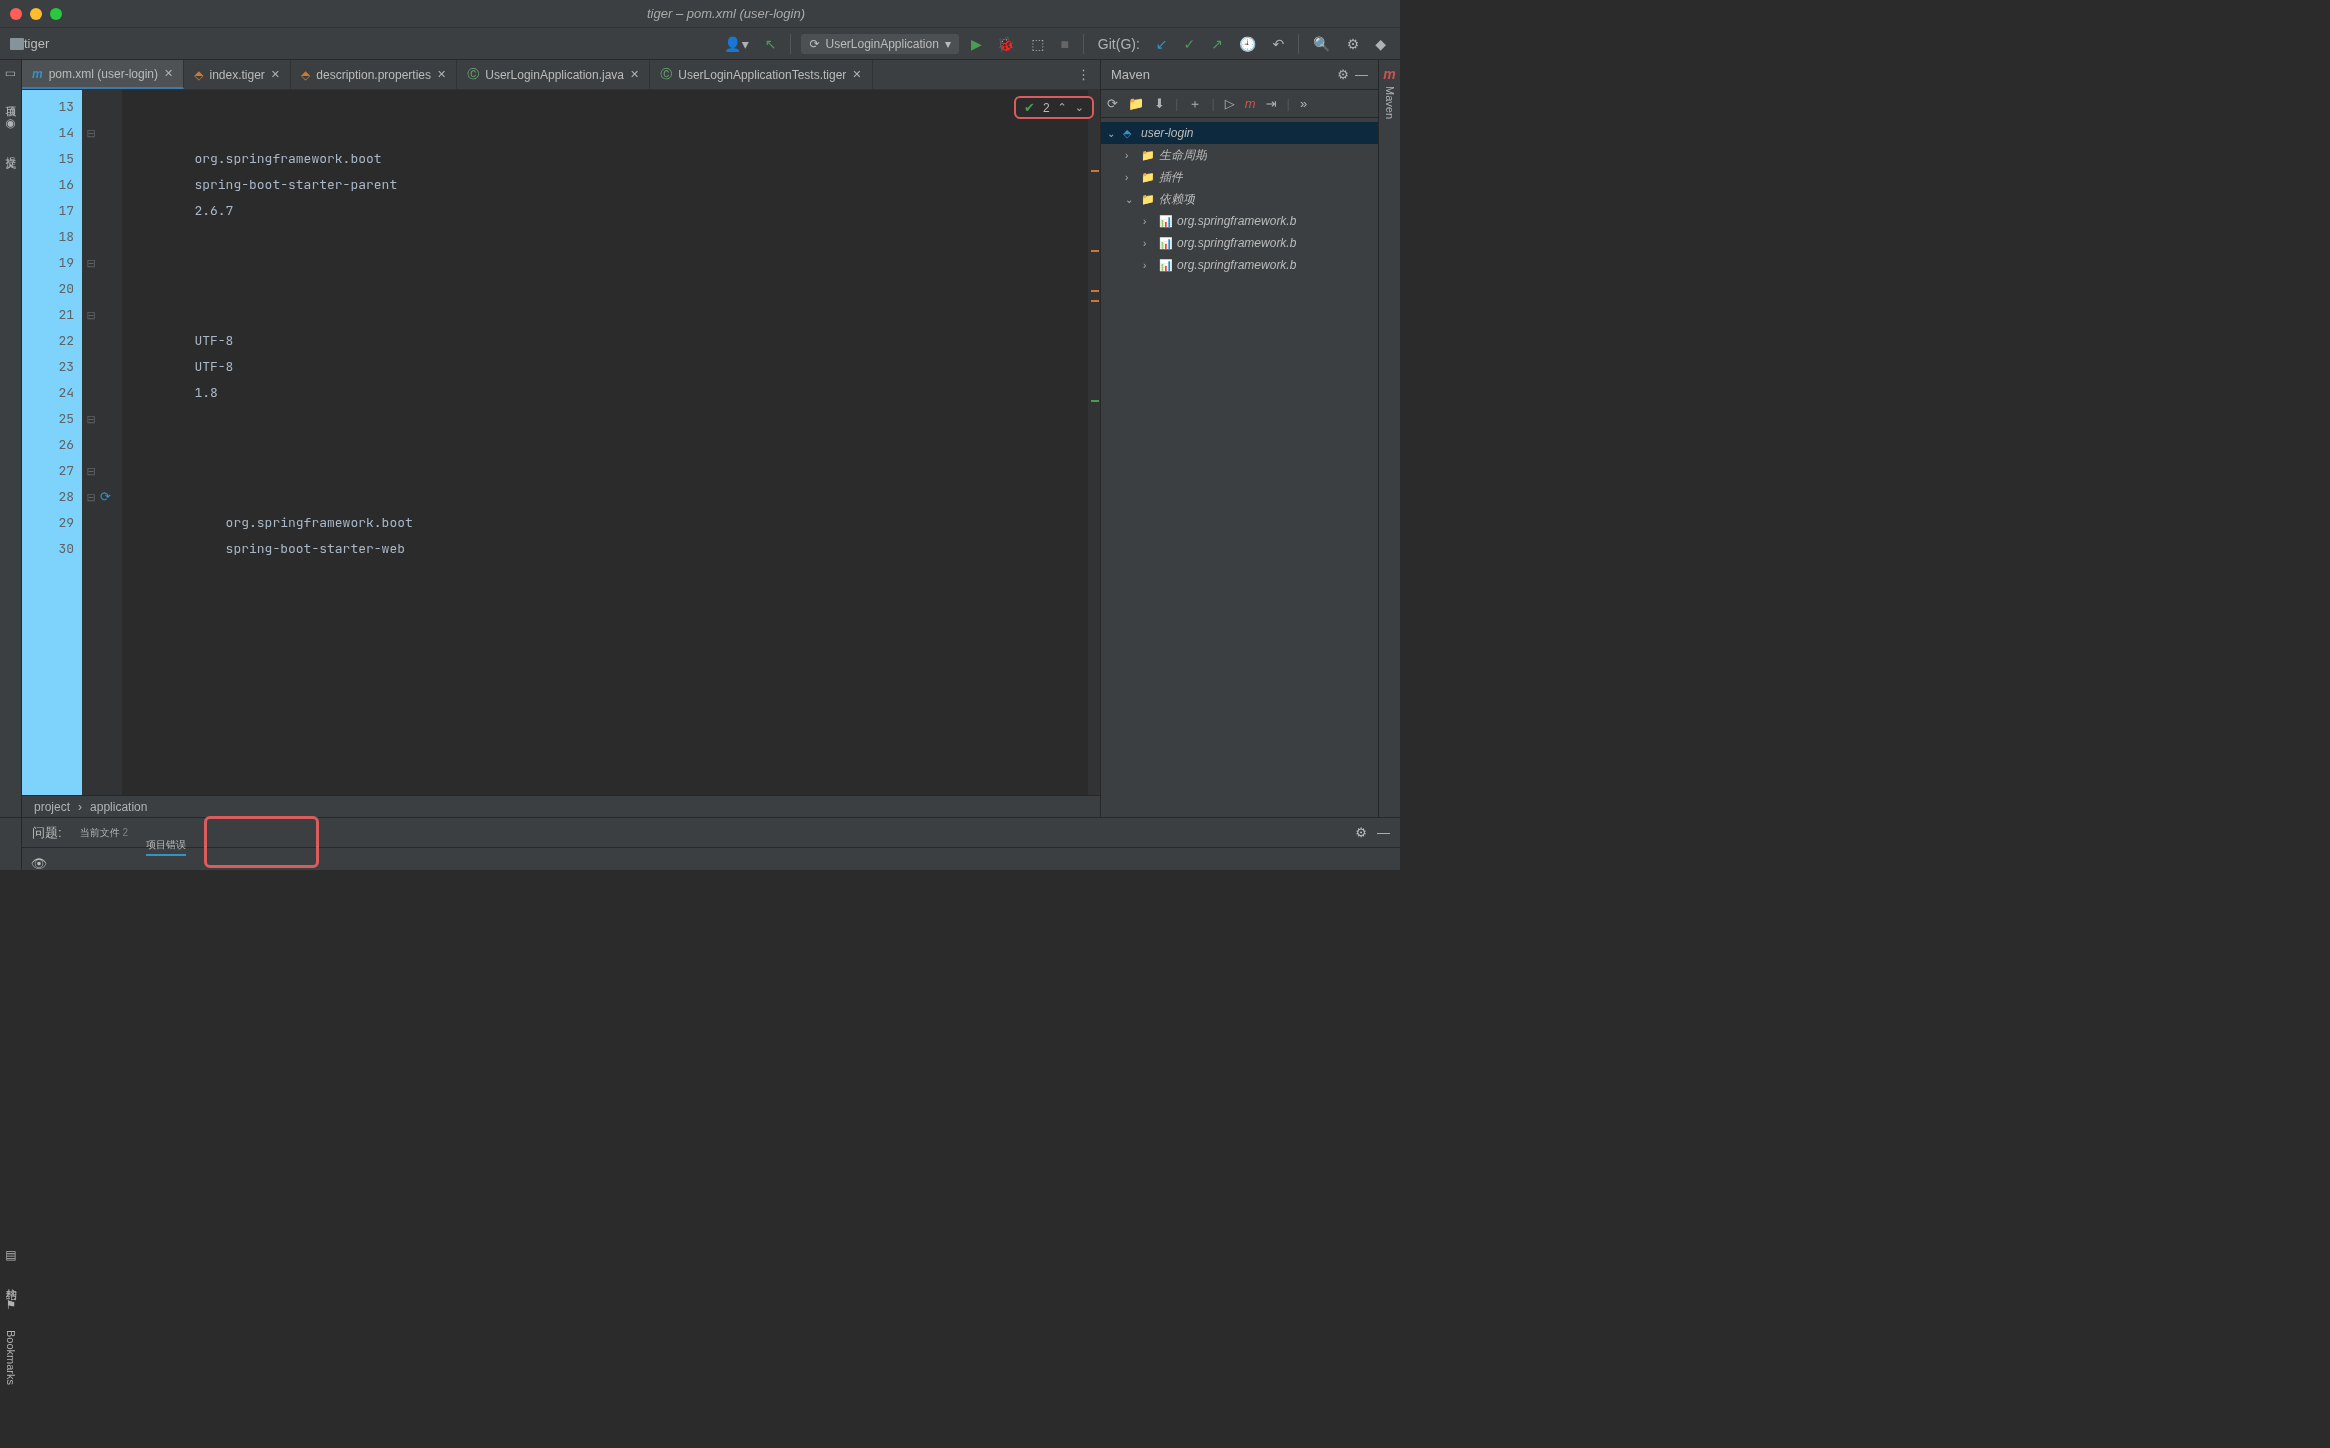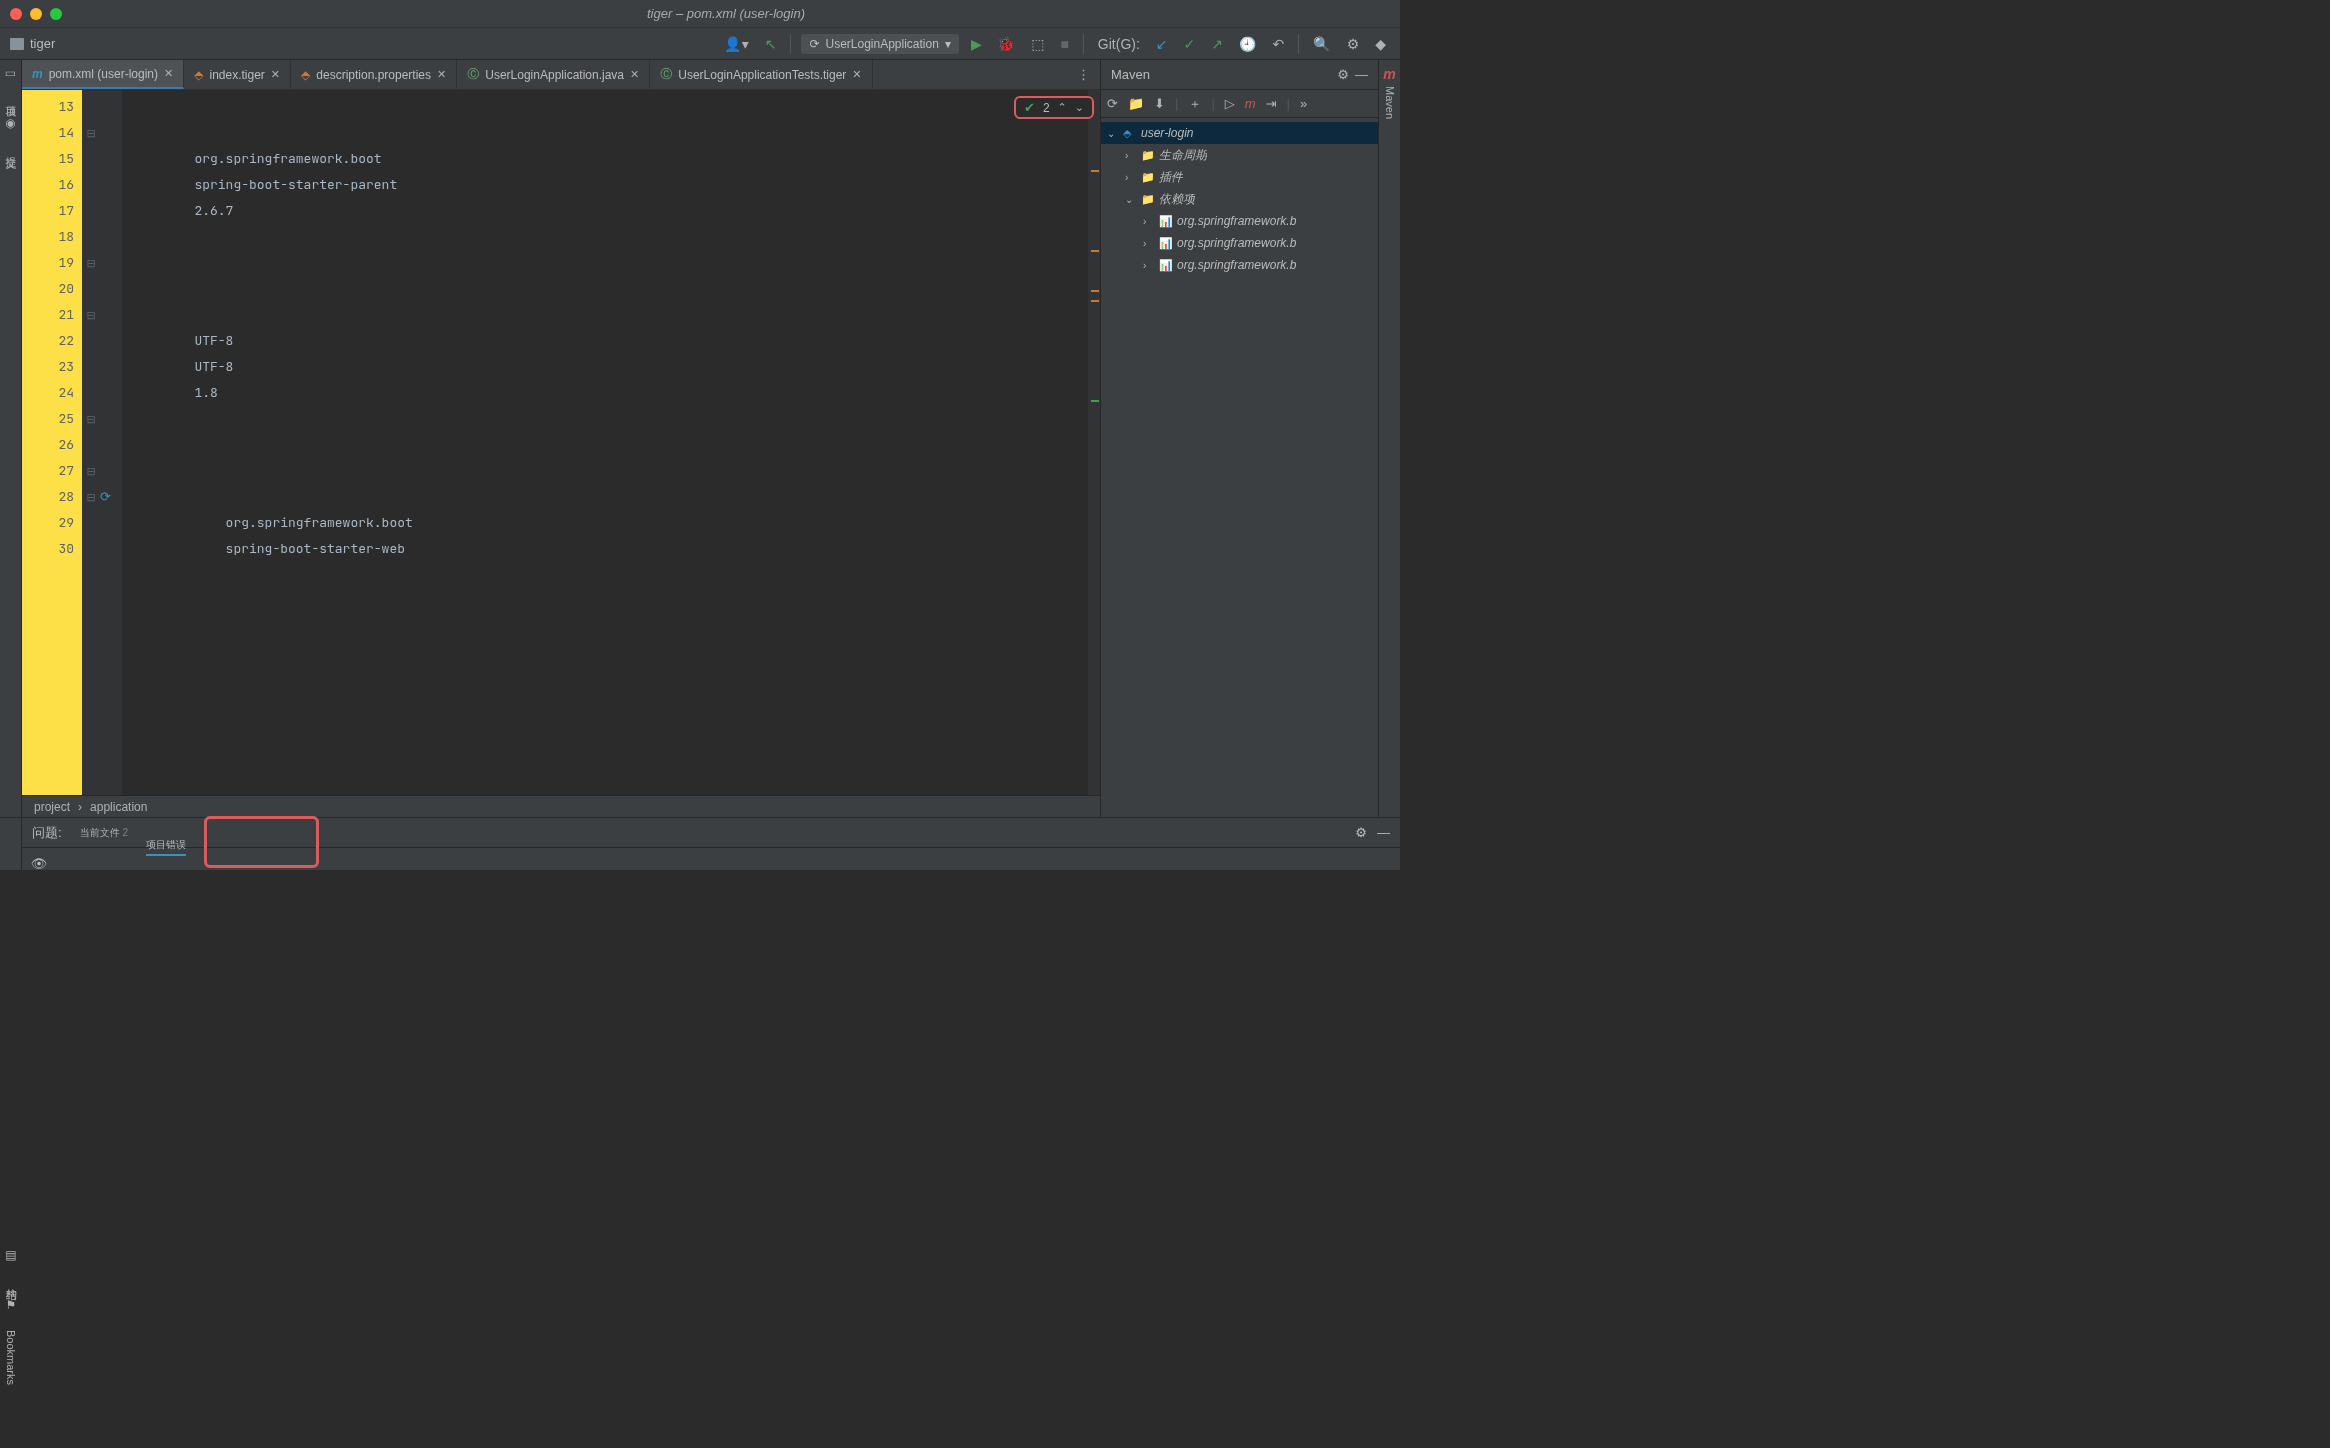--- a/index.html
+++ b/index.html
@@ -7,21 +7,21 @@
 
 
 .title-bar { height: 28px; background: #3c3f41; display: flex; align-items: center; padding: 0 10px; border-bottom: 1px solid #323232; }
 .traffic { display: flex; gap: 8px; }
 .tl { width: 12px; height: 12px; border-radius: 50%; }
 .tl.r { background: #ff5f56; } .tl.y { background: #ffbd2e; } .tl.g { background: #27c93f; }
 .title-text { flex: 1; text-align: center; color: #aaaaaa; font-size: 13px; font-style: italic; }
 
 
 .toolbar { height: 32px; background: #3c3f41; display: flex; align-items: center; padding: 0 10px; border-bottom: 1px solid #282828; gap: 4px; }
-.proj-label { display: flex; align-items: center; gap: 6px; }
+.proj-label { display: flex; align-items: center; }
 .folder-ico { width: 14px; height: 12px; background: #87939a; border-radius: 1px; display: inline-block; }
 .toolbar-right { margin-left: auto; display: flex; align-items: center; gap: 8px; }
 .tb-btn { color: #afb1b3; cursor: pointer; padding: 2px 4px; font-size: 14px; }
 .tb-sep { width: 1px; height: 20px; background: #555; margin: 0 2px; }
 .run-config { display: flex; align-items: center; background: #4c5052; border-radius: 3px; padding: 3px 8px; gap: 6px; font-size: 12px; }
 .play-ico { color: #499c54; }
 .bug-ico { color: #499c54; }
 .git-down { color: #3592c4; } .git-up { color: #499c54; } .git-push { color: #499c54; }
 
 
@@ -35,21 +35,21 @@
 .tab { display: flex; align-items: center; padding: 0 10px; gap: 6px; font-size: 12px; color: #bbbbbb; border-right: 1px solid #323232; cursor: pointer; }
 .tab.active { background: #4e5254; border-bottom: 2px solid #3a7ab5; }
 .tab .close { color: #afb1b3; font-size: 11px; }
 .tab-ico-m { color: #3592c4; font-weight: bold; font-style: italic; font-size: 12px; }
 .tab-ico-h { color: #cc7832; font-size: 12px; }
 .tab-ico-p { color: #cc7832; font-size: 12px; }
 .tab-ico-j { color: #6aab73; font-size: 12px; }
 .tab-more { margin-left: auto; padding: 0 10px; color: #afb1b3; display: flex; align-items: center; }
 
 .editor-body { flex: 1; display: flex; position: relative; overflow: hidden; }
-.gutter { width: 60px; background: #fde047; font-family: "JetBrains Mono", Menlo, monospace; font-size: 13px; color: #606366; text-align: right; padding: 4px 8px 4px 0; line-height: 26px; }
+.gutter { width: 60px; background: #7dd3fc; font-family: "JetBrains Mono", Menlo, monospace; font-size: 13px; color: #606366; text-align: right; padding: 4px 8px 4px 0; line-height: 26px; }
 .fold-gutter { width: 18px; background: #313335; padding-top: 4px; line-height: 26px; text-align: center; color: #606366; font-size: 11px; }
 .icon-gutter { width: 22px; background: #313335; padding-top: 4px; line-height: 26px; }
 .code { flex: 1; font-family: "JetBrains Mono", Menlo, monospace; font-size: 13px; line-height: 26px; padding: 4px 0 4px 10px; color: #a9b7c6; white-space: pre; overflow: hidden; }
 .tag { color: #e8bf6a; } .comment { color: #808080; font-style: italic; }
 
 .pill { position: absolute; top: 6px; right: 6px; border: 2px solid #db5c5c; border-radius: 6px; padding: 2px 8px; display: flex; align-items: center; gap: 8px; background: #2b2b2b; z-index: 5; }
 .pill .chk { color: #499c54; } .pill .num { color: #bbb; font-size: 12px; } .pill .arr { color: #afb1b3; font-size: 11px; }
 .marker-strip { width: 12px; background: #313335; position: relative; }
 .marker { position: absolute; right: 1px; width: 8px; height: 2px; background: #cc7832; }
 

